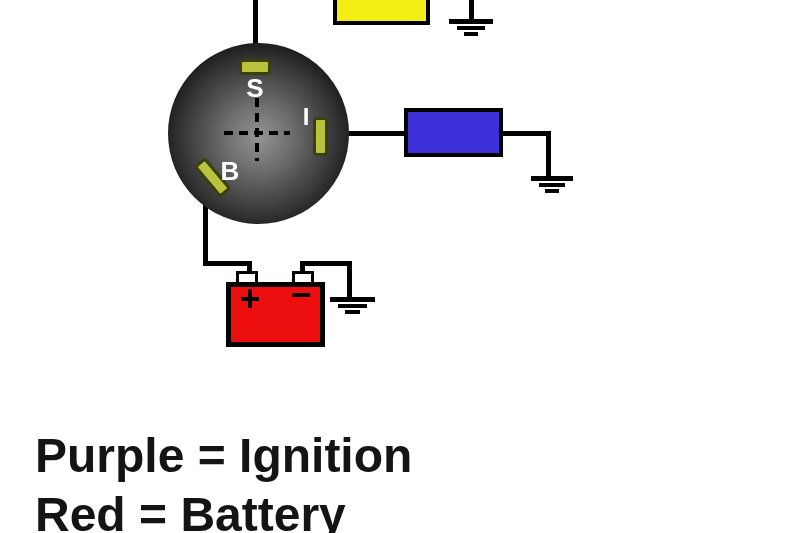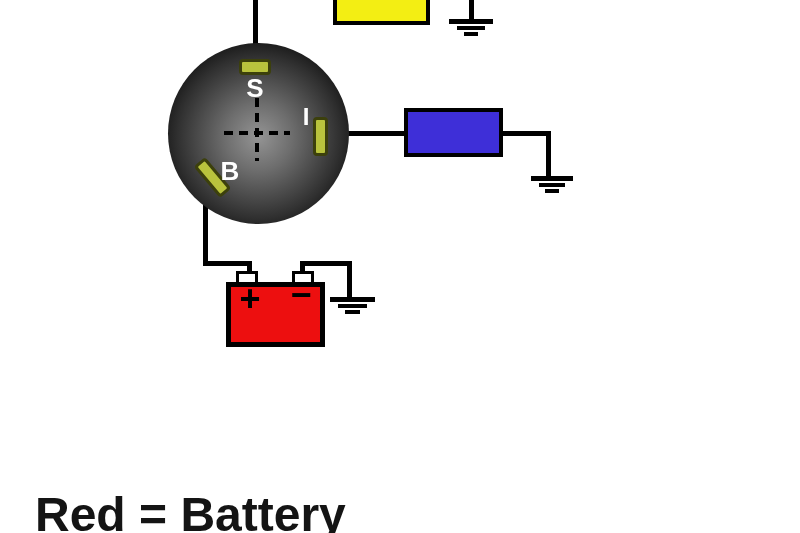--- a/index.html
+++ b/index.html
@@ -155,15 +155,16 @@
   <div class="crosshair-v"></div>
 
   <div class="terminal" style="left:239px; top:59px; width:32px; height:16px;"></div>
   <div class="terminal" style="left:313px; top:117px; width:15px; height:39px;"></div>
   <div class="terminal" style="left:192px; top:170px; width:41px; height:15px; transform:rotate(50deg);"></div>
 
   <div class="switch-label" style="left:241px; top:75px; width:28px; font-size:26px;">S</div>
   <div class="switch-label" style="left:298px; top:105px; width:16px; font-size:24px;">I</div>
   <div class="switch-label" style="left:216px; top:158px; width:28px; font-size:26px;">B</div>
 
+  <div class="legend-line" style="top:428px;">Purple = Ignition</div>
   <div class="legend-line" style="top:487px;">Red = Battery</div>
 
 </div>
 
 </body></html>

